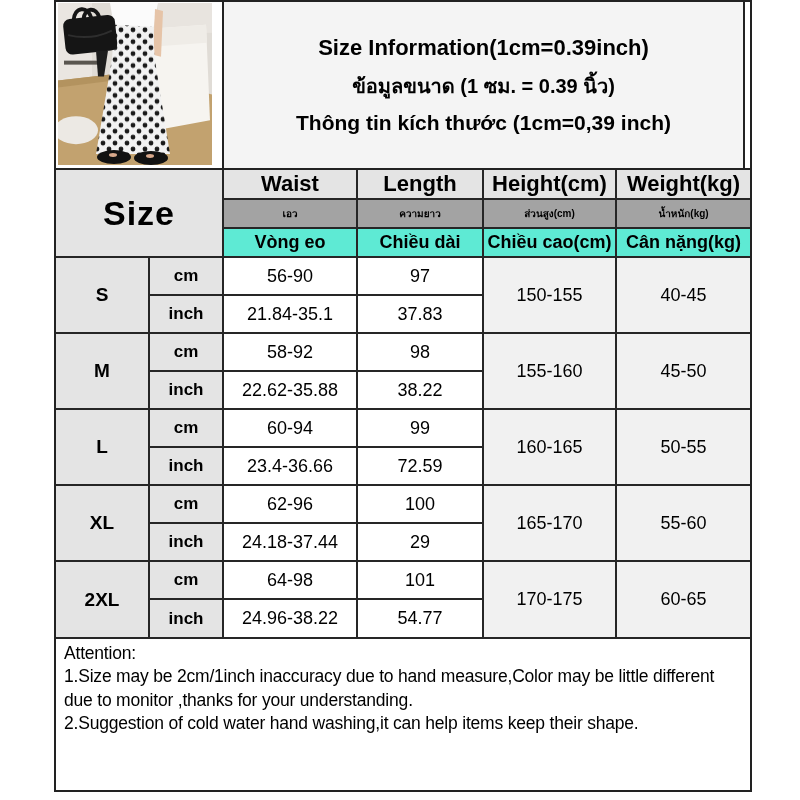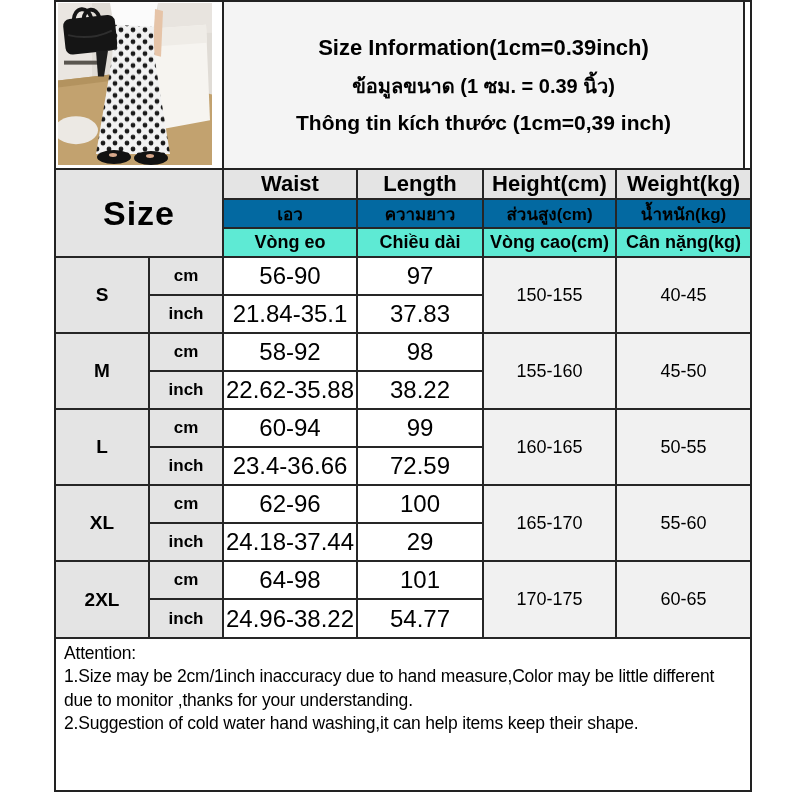--- a/index.html
+++ b/index.html
@@ -19,26 +19,26 @@
   .title-en{font-size:22px;font-weight:bold;}
   .title-th{font-size:20px;font-weight:bold;}
   .title-vi{font-size:21px;font-weight:bold;}
   
   table.size-table{width:100%;border-collapse:collapse;table-layout:fixed;border-style:hidden;}
   .size-table th,.size-table td{border:2px solid #262626;text-align:center;vertical-align:middle;
       padding:0;overflow:hidden;white-space:nowrap;}
   .size-table thead tr{height:29px;}
   .size-table tbody tr{height:38px;}
   th.hd{background:#e4e4e4;font-weight:bold;font-size:22px;}
-  th.hd-th{background:#0369a1;font-weight:bold;font-size:17px;}
+  th.hd-th{background:#a3a3a3;font-weight:bold;font-size:10px;}
   th.hd-vi{background:#5eead4;font-weight:bold;font-size:18px;}
   th.size-big{background:#e4e4e4;font-size:34px;font-weight:bold;letter-spacing:1px;}
   td.size-letter{background:#e4e4e4;font-weight:bold;font-size:19px;}
   td.unit{background:#e4e4e4;font-weight:bold;font-size:17px;}
-  td.val{background:#fff;font-size:24px;border-radius:15px;}
+  td.val{background:#fff;font-size:18px;border-radius:15px;}
   td.hw{background:#f1f1f1;font-size:18px;}
   
   .attention{flex:1;border-top:2px solid #262626;box-sizing:border-box;
              padding:3px 8px 13px 8px;font-size:17.5px;line-height:1.33;letter-spacing:-0.2px;}
   .attention p{margin:0;}
 </style>
 </head>
 <body>
 
 <div class="canvas">
@@ -118,21 +118,21 @@
         </tr>
         <tr>
           <th class="hd-th">เอว</th>
           <th class="hd-th">ความยาว</th>
           <th class="hd-th">ส่วนสูง(cm)</th>
           <th class="hd-th">น้ำหนัก(kg)</th>
         </tr>
         <tr>
           <th class="hd-vi">Vòng eo</th>
           <th class="hd-vi">Chiều dài</th>
-          <th class="hd-vi">Vòng cao(cm)</th>
+          <th class="hd-vi">Chiều cao(cm)</th>
           <th class="hd-vi">Cân nặng(kg)</th>
         </tr>
       </thead>
       <tbody>
 
         <tr>
           <td class="size-letter" rowspan="2">S</td>
           <td class="unit">cm</td>
           <td class="val">56-90</td>
           <td class="val">97</td>

